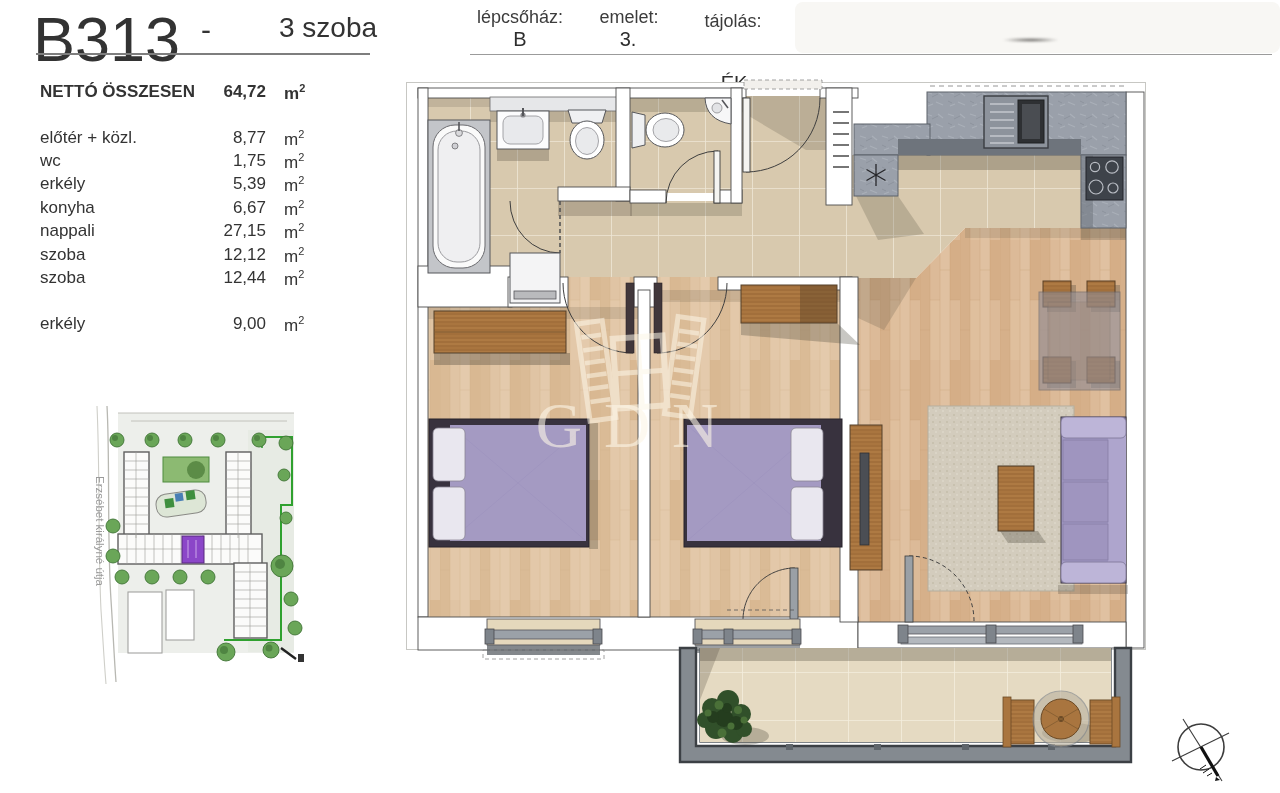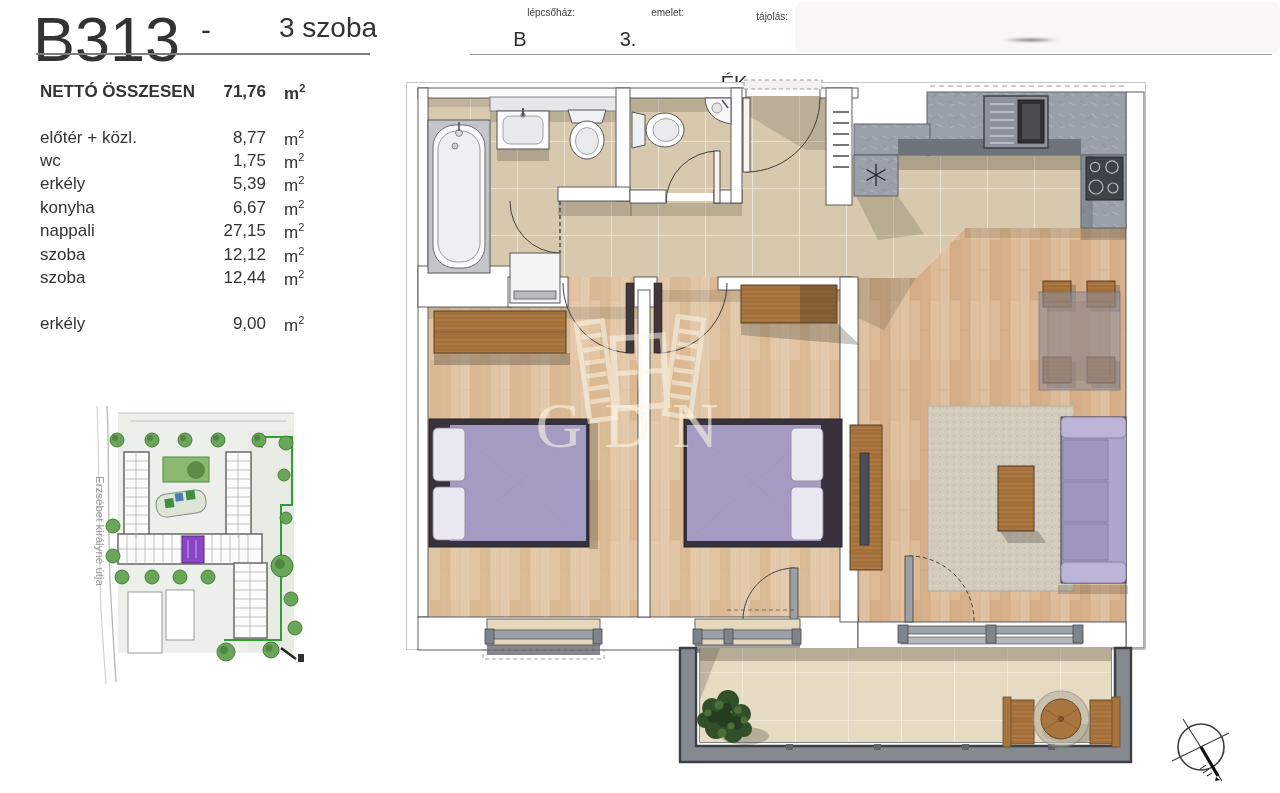--- a/index.html
+++ b/index.html
@@ -1,19 +1,19 @@
 <!DOCTYPE html>
 <html><head>
 <meta charset="utf-8">
 <style>
 html,body{margin:0;padding:0;background:#ffffff;width:1280px;height:793px;overflow:hidden;
 font-family:"Liberation Sans",sans-serif;}
 .abs{position:absolute;}
 #stage{position:relative;width:1280px;height:793px;}
-.lbl{font-size:10px;color:#3c3c3c;text-align:right;width:110px;}
+.lbl{font-size:18px;color:#3c3c3c;text-align:center;width:110px;}
 .val{font-size:20px;color:#2e2e2e;text-align:center;width:110px;}
 .trow{font-size:17px;color:#333333;width:340px;white-space:nowrap;}
 .tl{position:absolute;left:40px;}
 .tv{position:absolute;left:176px;width:90px;text-align:right;}
 .tm{position:absolute;left:284px;}
 sup{font-size:11px;}
 </style>
 </head>
 <body>
 <div id="stage">
@@ -38,21 +38,21 @@
 
 <div class="abs val" style="left:679px;top:44px;margin-top:28px;">ÉK</div>
 
 <div class="abs" style="left:795px;top:2px;width:485px;height:51px;background:#f8f7f4;border-radius:8px;"></div>
 <div class="abs" style="left:990px;top:36px;width:68px;height:8px;background:radial-gradient(ellipse 60% 45% at 60% 50%,rgba(60,58,55,.75),rgba(120,118,112,0) 70%);filter:blur(1.2px);"></div>
 
 <div class="abs" style="left:470px;top:54px;width:802px;height:1.4px;background:#9b9b9b;"></div>
 
 <div class="abs trow" style="top:82px;font-weight:bold;">
       <span class="tl">NETTÓ ÖSSZESEN</span>
-      <span class="tv">71,76</span>
+      <span class="tv">64,72</span>
       <span class="tm">m<sup>2</sup></span>
     </div>
 
 <div class="abs trow" style="top:128px;">
       <span class="tl">előtér + közl.</span>
       <span class="tv">8,77</span>
       <span class="tm">m<sup>2</sup></span>
     </div>
 
 <div class="abs trow" style="top:151px;">

